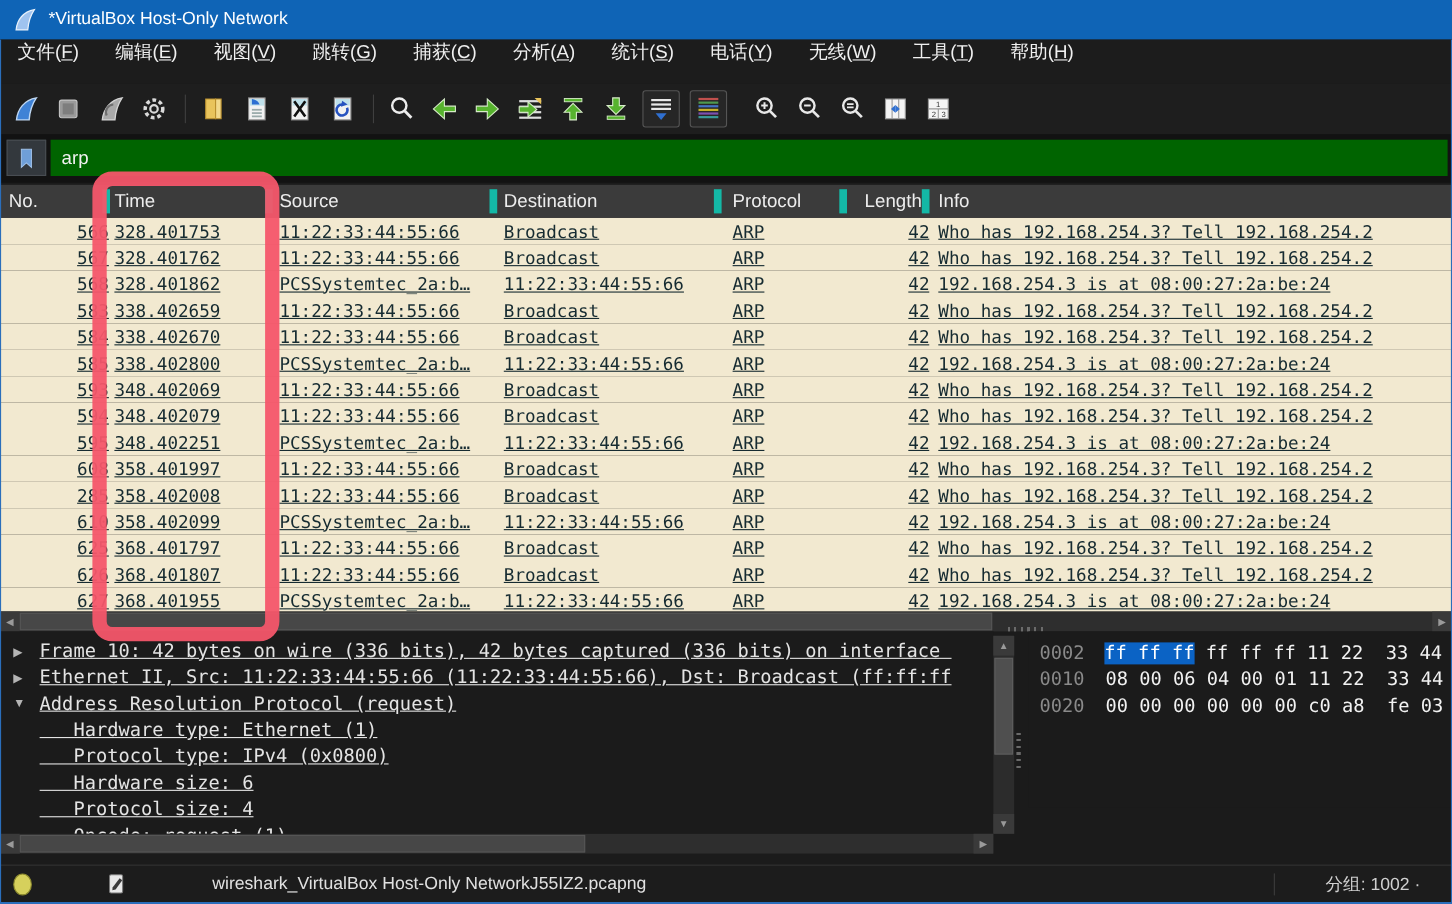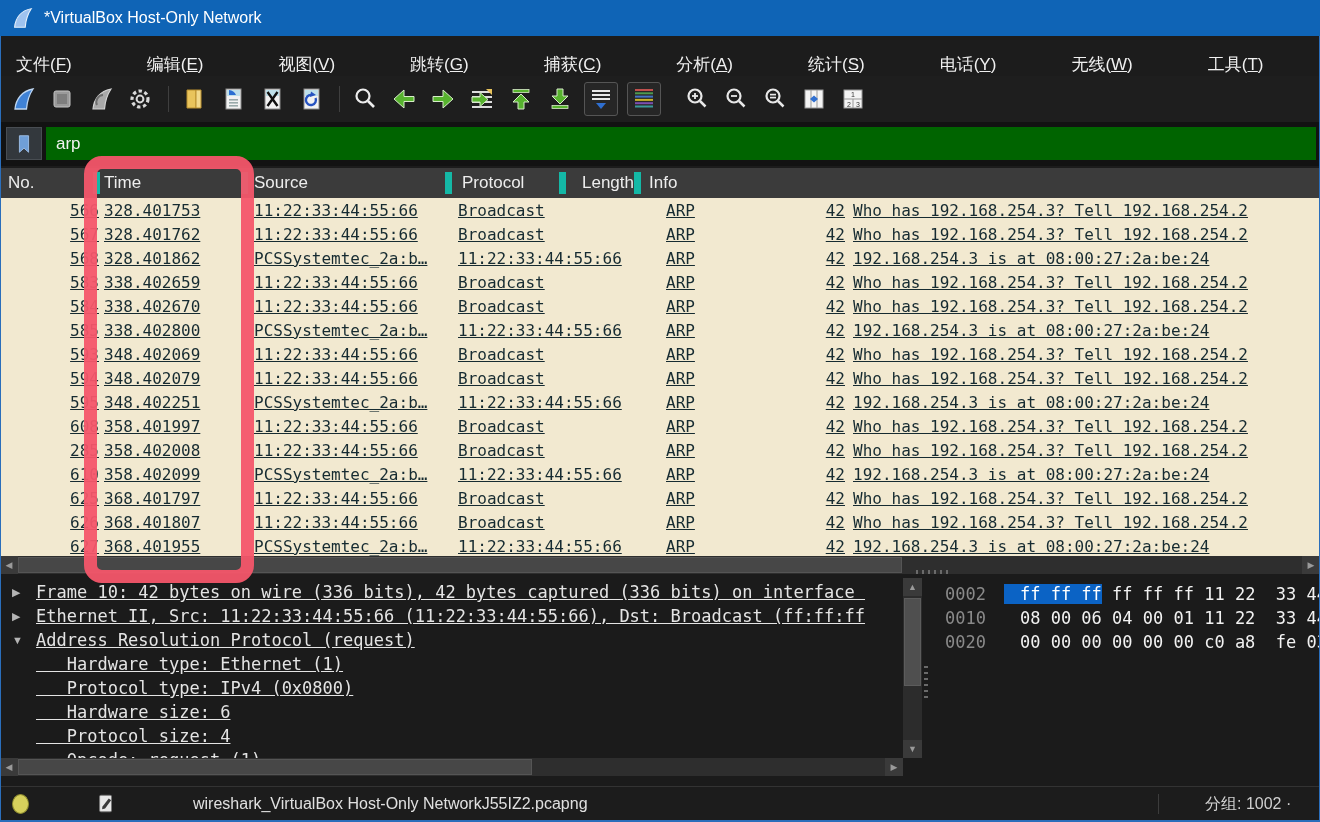--- a/index.html
+++ b/index.html
@@ -6,21 +6,21 @@
   html,body { width:1320px; height:822px; overflow:hidden; }
   body { position:relative; background:#1b1b1b; font-family:"Liberation Sans","DejaVu Sans",sans-serif; }
   .mono { font-family:"DejaVu Sans Mono","Liberation Mono",monospace; }
 
   
   .titlebar { position:absolute; left:0; top:0; width:1320px; height:36px; background:#0f64b6; display:flex; align-items:center; }
   .titlebar .appicon { margin-left:10px; width:24px; height:24px; }
   .titlebar .title { color:#ffffff; font-size:16px; margin-left:10px; }
 
   
-  .menubar { position:absolute; left:0; top:36px; width:1320px; height:40px; background:#1c1c1c; display:flex; align-items:flex-end; padding-left:16px;gap:42px; }
+  .menubar { position:absolute; left:0; top:36px; width:1320px; height:40px; background:#1c1c1c; display:flex; align-items:flex-start; padding-left:16px; }
   .menu-item { color:#f0f0f0; font-size:17px; margin-right:33px; white-space:nowrap; cursor:default; }
   .menu-item .u { text-decoration:underline; }
 
   
   .toolbar { position:absolute; left:0; top:76px; width:1320px; height:46px; background:#1e1e1e; display:flex; align-items:center; padding-left:8px; }
   .tbtn { width:30px; height:30px; display:flex; align-items:center; justify-content:center; margin-right:9px; border-radius:3px; }
   .tbtn svg { width:26px; height:26px; }
   .tbtn.pressed { background:#262626; border:1px solid #555; width:34px; height:34px; }
   .tsep { width:1px; height:26px; background:#3f3f3f; margin:0 10px 0 4px; }
   .tgap { width:12px; }
@@ -56,21 +56,21 @@
   
   .details { position:absolute; left:0; top:574px; width:903px; height:184px; overflow:hidden; background:#1b1b1b; padding-top:6px; }
   .dline { display:flex; height:24px; align-items:center; padding-left:12px; }
   .twisty { width:24px; color:#b4b4b4; font-size:11px; }
   .dtext { color:#e4e4e4; font-size:17px; white-space:pre; font-family:"DejaVu Sans Mono","Liberation Mono",monospace;text-decoration:underline; }
 
   
   .hexpane { position:absolute; left:935px; top:574px; width:385px; height:160px; overflow:hidden; background:#1b1b1b; padding-top:8px; }
   .hrow { display:flex; height:24px; align-items:center; white-space:pre; font-family:"DejaVu Sans Mono","Liberation Mono",monospace; font-size:17px; }
   .hoff { color:#8a8a8a; margin-left:10px; width:42px; margin-right:18px; }
-  .hsel { color:#ffffff; background:#0b63c5;padding-left:16px; }
+  .hsel { color:#ffffff; background:#0b63c5; }
   .hbytes { color:#f2f2f2; }
 
   .dots-h { position:absolute; left:916px; top:570px; width:34px; height:4px;
             background:repeating-linear-gradient(90deg,#6a6a6a 0 2px,transparent 2px 6px); }
   .dots-v { position:absolute; left:924px; top:666px; width:4px; height:34px;
             background:repeating-linear-gradient(180deg,#6a6a6a 0 2px,transparent 2px 6px); }
 
   
   .statusbar { position:absolute; left:0; top:786px; width:1320px; height:34px; background:#1c1c1c; border-top:1px solid #333; display:flex; align-items:center;gap:48px; }
   .expert-dot { width:17px; height:20px; border-radius:50%; background:#d6d05c; border:1px solid #8f8c2f; margin-left:12px; }
@@ -284,20 +284,21 @@
         <path d="M7 3 h10 v18 l-5 -4.5 -5 4.5 Z" fill="#6f9fd8" stroke="#9fc0e8"></path>
       </svg>
     </span>
   <div class="filter-field">arp</div>
 </div>
 
 <div class="lheader">
   <span class="hcell c-no">No.</span>
   <span class="hcell c-time">Time</span>
   <span class="hcell c-src">Source</span>
+  <span class="hcell c-dst">Destination</span>
   <span class="hcell c-proto">Protocol</span>
   <span class="hcell c-len">Length</span>
   <span class="hcell c-info" style="border-right:none;">Info</span>
 </div>
 
 <div class="listbody mono">
 
     <div class="prow">
       <span class="cell c-no">566</span>
       <span class="cell c-time">328.401753</span>

